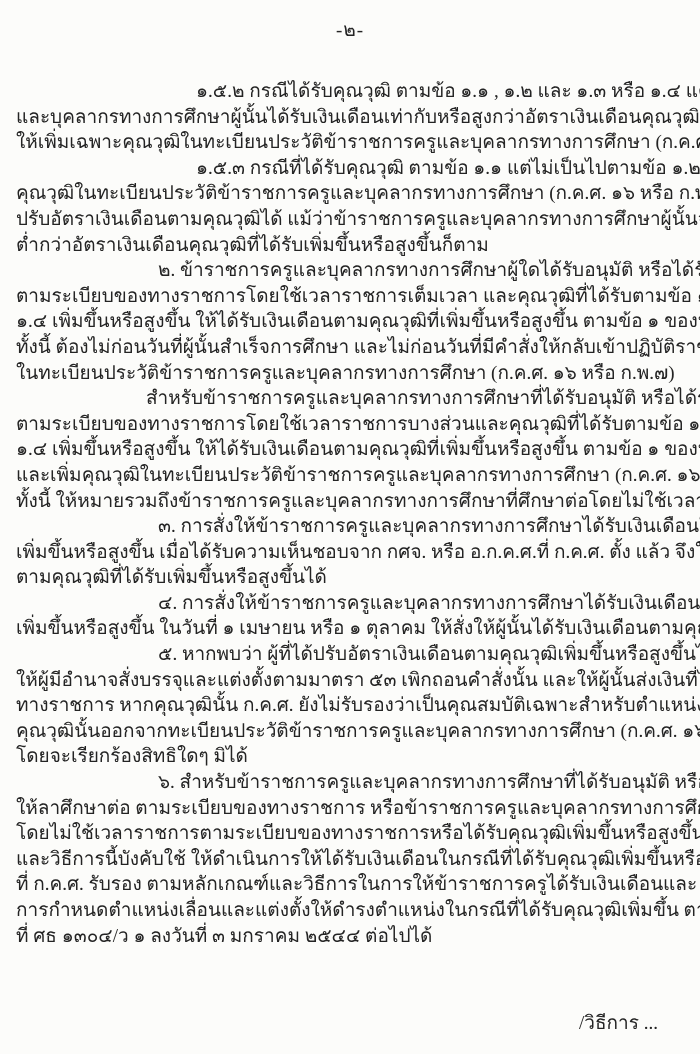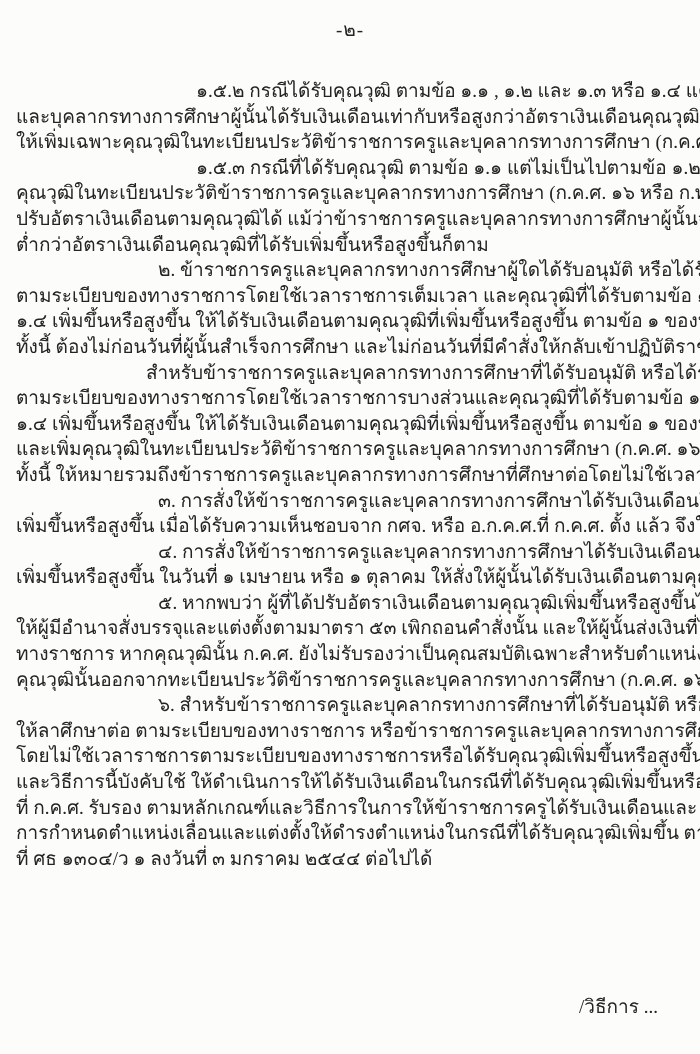--- a/index.html
+++ b/index.html
@@ -39,21 +39,21 @@
     line-height: 25.6px;
     white-space: nowrap;
     overflow: visible;
   }
   .line.indent-sub   { padding-left: 180px; }
   .line.indent-main  { padding-left: 142px; }
   .line.indent-minor { padding-left: 130px; }
   .footer-note {
     position: absolute;
     right: 42px;
-    bottom: 34px;
+    bottom: 18px;
     height: 26px;
     line-height: 26px;
   }
 </style>
 </head>
 <body>
 
 <div class="page">
   <div class="page-number">-๒-</div>
 
@@ -67,41 +67,44 @@
         <div class="line indent-sub">๑.๕.๓  กรณีที่ได้รับคุณวุฒิ ตามข้อ ๑.๑  แต่ไม่เป็นไปตามข้อ ๑.๒ – ๑.๔ ให้เพิ่ม</div>
         <div class="line">คุณวุฒิในทะเบียนประวัติข้าราชการครูและบุคลากรทางการศึกษา (ก.ค.ศ. ๑๖ หรือ ก.พ.๗) โดยไม่สามารถ</div>
         <div class="line">ปรับอัตราเงินเดือนตามคุณวุฒิได้ แม้ว่าข้าราชการครูและบุคลากรทางการศึกษาผู้นั้นจะได้รับเงินเดือน</div>
         <div class="line">ต่ำกว่าอัตราเงินเดือนคุณวุฒิที่ได้รับเพิ่มขึ้นหรือสูงขึ้นก็ตาม</div>
       </div>
       <div class="paragraph">
         <div class="line indent-main">๒. ข้าราชการครูและบุคลากรทางการศึกษาผู้ใดได้รับอนุมัติ หรือได้รับอนุญาตให้ลาศึกษาต่อ</div>
         <div class="line">ตามระเบียบของทางราชการโดยใช้เวลาราชการเต็มเวลา และคุณวุฒิที่ได้รับตามข้อ ๑.๑, ๑.๒ และ ๑.๓ หรือ</div>
         <div class="line">๑.๔ เพิ่มขึ้นหรือสูงขึ้น ให้ได้รับเงินเดือนตามคุณวุฒิที่เพิ่มขึ้นหรือสูงขึ้น ตามข้อ ๑ ของหลักเกณฑ์นี้</div>
         <div class="line">ทั้งนี้ ต้องไม่ก่อนวันที่ผู้นั้นสำเร็จการศึกษา และไม่ก่อนวันที่มีคำสั่งให้กลับเข้าปฏิบัติราชการ รวมทั้งเพิ่มคุณวุฒิ</div>
+        <div class="line">ในทะเบียนประวัติข้าราชการครูและบุคลากรทางการศึกษา (ก.ค.ศ. ๑๖ หรือ ก.พ.๗)</div>
       </div>
       <div class="paragraph">
         <div class="line indent-minor">สำหรับข้าราชการครูและบุคลากรทางการศึกษาที่ได้รับอนุมัติ หรือได้รับอนุญาตให้ลาศึกษาต่อ</div>
         <div class="line">ตามระเบียบของทางราชการโดยใช้เวลาราชการบางส่วนและคุณวุฒิที่ได้รับตามข้อ ๑.๑, ๑.๒ และ ๑.๓ หรือ</div>
         <div class="line">๑.๔ เพิ่มขึ้นหรือสูงขึ้น ให้ได้รับเงินเดือนตามคุณวุฒิที่เพิ่มขึ้นหรือสูงขึ้น ตามข้อ ๑ ของหลักเกณฑ์นี้</div>
         <div class="line">และเพิ่มคุณวุฒิในทะเบียนประวัติข้าราชการครูและบุคลากรทางการศึกษา (ก.ค.ศ. ๑๖ หรือ ก.พ.๗)</div>
         <div class="line">ทั้งนี้ ให้หมายรวมถึงข้าราชการครูและบุคลากรทางการศึกษาที่ศึกษาต่อโดยไม่ใช้เวลาราชการตามระเบียบ</div>
       </div>
       <div class="paragraph">
         <div class="line indent-main">๓. การสั่งให้ข้าราชการครูและบุคลากรทางการศึกษาได้รับเงินเดือนในกรณีได้รับคุณวุฒิ</div>
         <div class="line">เพิ่มขึ้นหรือสูงขึ้น เมื่อได้รับความเห็นชอบจาก กศจ. หรือ อ.ก.ค.ศ.ที่ ก.ค.ศ. ตั้ง แล้ว จึงให้สั่งให้ได้รับเงินเดือน</div>
+        <div class="line">ตามคุณวุฒิที่ได้รับเพิ่มขึ้นหรือสูงขึ้นได้</div>
       </div>
       <div class="paragraph">
         <div class="line indent-main">๔. การสั่งให้ข้าราชการครูและบุคลากรทางการศึกษาได้รับเงินเดือน ในกรณีได้รับคุณวุฒิ</div>
         <div class="line">เพิ่มขึ้นหรือสูงขึ้น ในวันที่ ๑ เมษายน หรือ ๑ ตุลาคม ให้สั่งให้ผู้นั้นได้รับเงินเดือนตามคุณวุฒิที่ได้รับเพิ่มขึ้น</div>
       </div>
       <div class="paragraph">
         <div class="line indent-main">๕. หากพบว่า ผู้ที่ได้ปรับอัตราเงินเดือนตามคุณวุฒิเพิ่มขึ้นหรือสูงขึ้นไม่เป็นไปตามหลักเกณฑ์นี้</div>
         <div class="line">ให้ผู้มีอำนาจสั่งบรรจุและแต่งตั้งตามมาตรา ๕๓ เพิกถอนคำสั่งนั้น และให้ผู้นั้นส่งเงินที่ได้รับคืนตามระเบียบ</div>
         <div class="line">ทางราชการ หากคุณวุฒินั้น ก.ค.ศ. ยังไม่รับรองว่าเป็นคุณสมบัติเฉพาะสำหรับตำแหน่งให้แก้ไขข้อมูลเกี่ยวกับ</div>
         <div class="line">คุณวุฒินั้นออกจากทะเบียนประวัติข้าราชการครูและบุคลากรทางการศึกษา (ก.ค.ศ. ๑๖ หรือ ก.พ.๗) แล้วแต่กรณี</div>
+        <div class="line">โดยจะเรียกร้องสิทธิใดๆ มิได้</div>
       </div>
       <div class="paragraph">
         <div class="line indent-main">๖. สำหรับข้าราชการครูและบุคลากรทางการศึกษาที่ได้รับอนุมัติ หรือได้รับอนุญาต</div>
         <div class="line">ให้ลาศึกษาต่อ ตามระเบียบของทางราชการ หรือข้าราชการครูและบุคลากรทางการศึกษาที่ได้รายงานการไปศึกษา</div>
         <div class="line">โดยไม่ใช้เวลาราชการตามระเบียบของทางราชการหรือได้รับคุณวุฒิเพิ่มขึ้นหรือสูงขึ้นอยู่ก่อนวันที่หลักเกณฑ์</div>
         <div class="line">และวิธีการนี้บังคับใช้ ให้ดำเนินการให้ได้รับเงินเดือนในกรณีที่ได้รับคุณวุฒิเพิ่มขึ้นหรือสูงขึ้นตามคุณวุฒิ</div>
         <div class="line">ที่ ก.ค.ศ. รับรอง ตามหลักเกณฑ์และวิธีการในการให้ข้าราชการครูได้รับเงินเดือนและ / หรือปรับปรุง</div>
         <div class="line">การกำหนดตำแหน่งเลื่อนและแต่งตั้งให้ดำรงตำแหน่งในกรณีที่ได้รับคุณวุฒิเพิ่มขึ้น ตามหนังสือสำนักงาน ก.ค.</div>
         <div class="line">ที่ ศธ ๑๓๐๔/ว ๑ ลงวันที่ ๓ มกราคม ๒๕๔๔ ต่อไปได้</div>
       </div>

